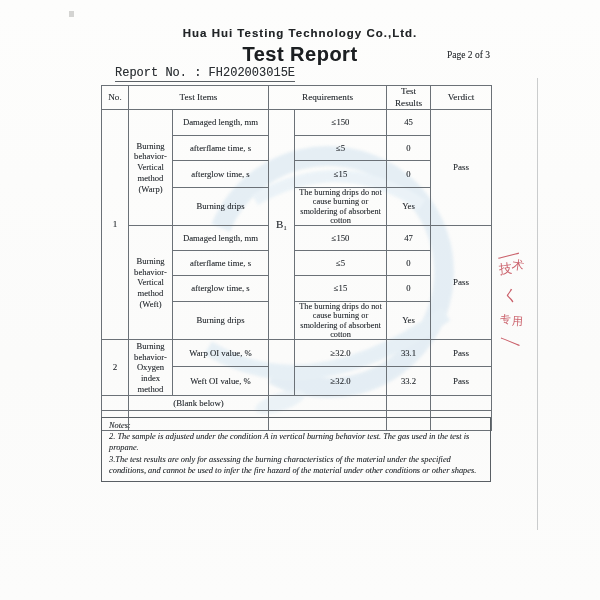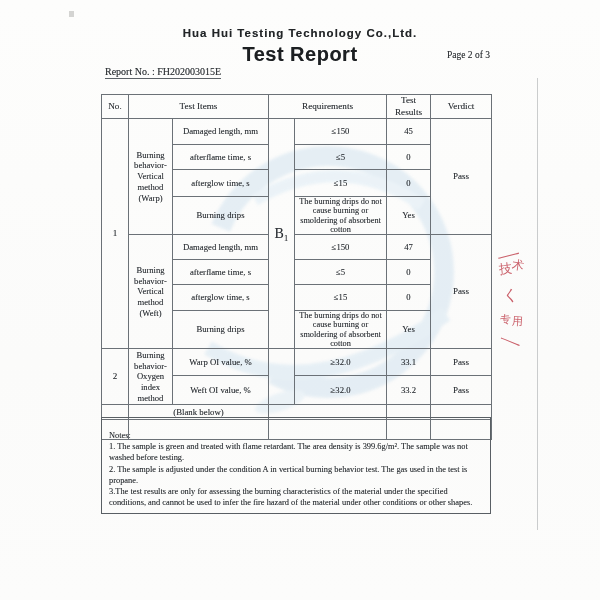--- a/index.html
+++ b/index.html
@@ -16,58 +16,58 @@
     position:absolute;top:27px;left:0;width:100%;text-align:center;
     font-family:"Liberation Sans","DejaVu Sans",sans-serif;
     font-weight:bold;font-size:11.5px;letter-spacing:1px;color:#222527;
   }
   .title{
     position:absolute;top:43px;left:0;width:100%;text-align:center;
     font-family:"Liberation Sans","DejaVu Sans",sans-serif;
     font-weight:bold;font-size:20px;letter-spacing:.5px;color:#1c1f22;
   }
   .report-no{
-    position:absolute;top:66px;left:105px;font-size:10px;color:#2c3034;
-    border-bottom:1px solid #5b6166;padding-bottom:1px;
+    position:absolute;top:66px;left:115px;font-size:12px;color:#2c3034;
+    border-bottom:1px solid #5b6166;padding-bottom:1px;font-family:Liberation Mono, monospace;
   }
   .page-ind{
     position:absolute;top:50px;right:110px;font-size:9.5px;color:#2c3034;
   }
 
   
   .watermark{position:absolute;left:160px;top:110px;pointer-events:none;
     filter:blur(1.6px);opacity:.65;}
 
   
   table.report{
-    position:absolute;left:101px;top:94px;width:390px;
+    position:absolute;left:101px;top:85px;width:390px;
     border-collapse:collapse;table-layout:fixed;
     font-size:8.6px;line-height:1.25;color:#2e3237;
   }
   table.report th,table.report td{
     border:1px solid #6b7177;padding:0 2px;text-align:center;
     vertical-align:middle;overflow:hidden;
   }
   table.report{border:1px solid #565c61;}
   table.report th{font-weight:normal;font-size:9.2px;}
   td.no{font-size:9px;}
   td.grp{font-size:8.6px;padding:0 1px;}
   td.item{font-size:8.7px;}
-  td.bcol{font-size:14px;}
+  td.bcol{font-size:11px;}
   td.req{font-size:8.7px;margin-top:20px;}
   td.req-long{font-size:8.3px;line-height:1.12;padding:1px 2px;}
   td.res{font-size:8.7px;}
   td.verdict{font-size:9px;}
   td.blank-lbl{font-size:8.8px;font-family:Liberation Serif, serif;}
 
   
   .notes{
     position:absolute;left:101px;top:417px;width:390px;box-sizing:border-box;
-    border:1.3px solid #595f64;padding:12px 7px 5px 7px;
-    font-size:8.4px;line-height:1.33;color:#2d3135;text-align:left;
+    border:1.3px solid #595f64;padding:2px 7px 5px 7px;
+    font-size:8.4px;line-height:1.33;color:#2d3135;text-align:left;font-style:italic;
   }
   .notes p{margin:0;}
 
   
   .fold-line{
     position:absolute;left:537px;top:78px;width:1px;height:452px;
     background:#b9bcbe;opacity:.75;
   }
   .corner-dot{
     position:absolute;left:69px;top:11px;width:5px;height:6px;
@@ -200,21 +200,20 @@
         <td colspan="2"></td>
         <td colspan="2"></td>
         <td></td>
         <td></td>
       </tr>
     </tbody>
   </table>
 
   <div class="notes scan-text">
     <p>Notes:</p>
-    <p>1. The sample is green and treated with flame retardant. The area density is 399.6g/m². The sample was not washed before testing.</p>
     <p>2. The sample is adjusted under the condition A in vertical burning behavior test. The gas used in the test is propane.</p>
     <p>3.The test results are only for assessing the burning characteristics of the material under the specified conditions, and cannot be used to infer the fire hazard of the material under other conditions or other shapes.</p>
   </div>
 
   <div class="fold-line"></div>
 
   <div class="annotation">
     <span class="m0">一</span>
     <span class="m1">技</span>
     <span class="m2">术</span>

